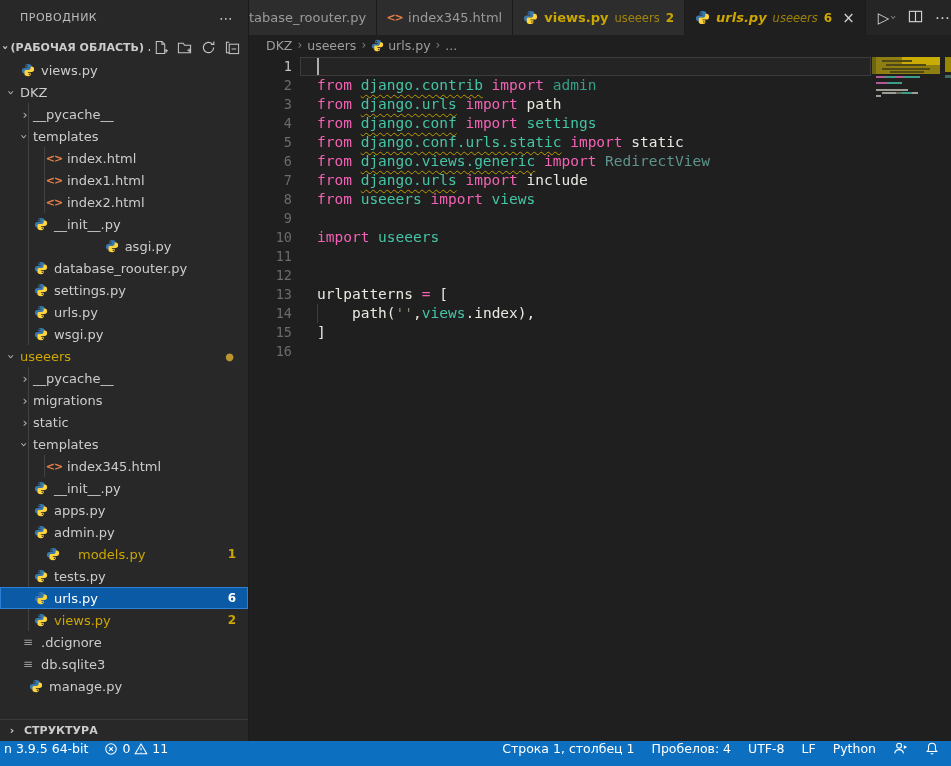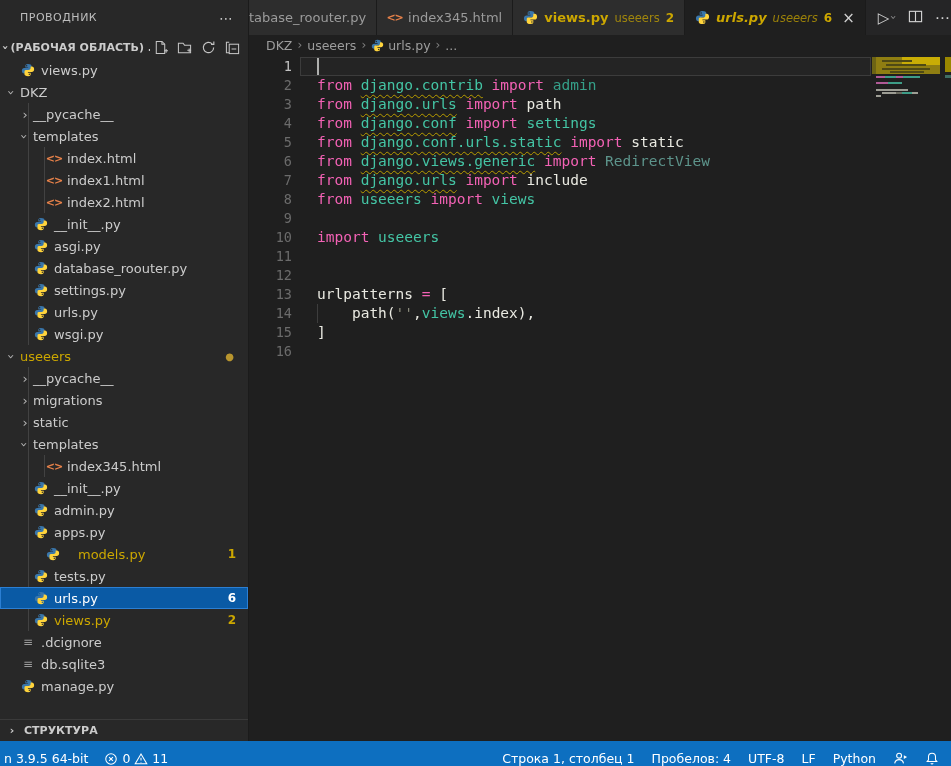--- a/index.html
+++ b/index.html
@@ -79,21 +79,21 @@
   
   .minimap { position:absolute; top:0; right:0; width:79px; height:100%; background:#1f1f1f; cursor:pointer; }
   .mm-block { position:absolute; left:4px; top:2px; width:64px; height:17px; background:#8f7e12; }
   .mm-block .streak { position:absolute; background:#4f4a15; height:2px; }
   .mm-block .bright { position:absolute; background:#c9ad05; }
   .mm-edge { position:absolute; left:0; top:2px; width:4px; height:17px; background:#6d6414; }
   .mm-bar { position:absolute; left:4px; height:2px; }
   .ruler-mark { position:absolute; right:0; width:6px; }
 
   
-  .statusbar { height:25px; flex:none; background:#0d6fc0; color:#ffffff; display:flex; align-items:flex-end; font-size:12.5px; }
+  .statusbar { height:25px; flex:none; background:#0d6fc0; color:#ffffff; display:flex; align-items:flex-start; font-size:12.5px; }
   .sb-left { display:flex; align-items:center; gap:16px; padding-left:4px; }
   .sb-right { margin-left:auto; display:flex; align-items:center; gap:17px; padding-right:12px; }
   .sb-item { display:flex; align-items:center; gap:4px; cursor:pointer; white-space:nowrap; }
   .sb-item svg { display:block; }
 </style>
 </head>
 <body>
 
 <div class="root">
   <div class="main">
@@ -185,21 +185,21 @@
           <div class="row" style="padding-left: 17px;">
             <span class="twisty"></span>
             <span class="fileicon">
               <svg width="14" height="14" viewBox="0 0 16 16">
                 <path fill="#3976ab" d="M7.9 1C5.3 1 5 2.2 5 3.2V5h3.1v.8H3.7C2.1 5.8 1 6.9 1 8.9c0 2 1 3.1 2.6 3.1H5v-1.8C5 8.8 6.1 8 7.5 8h3C11.6 8 12 7.2 12 6V3.2C12 2 10.7 1 7.9 1zM6.5 2.3a.8.8 0 1 1 0 1.6.8.8 0 0 1 0-1.6z"></path>
                 <path fill="#ffd43c" d="M8.1 15c2.6 0 2.9-1.2 2.9-2.2V11H7.9v-.8h4.4c1.6 0 2.7-1.1 2.7-3.1 0-2-1-3.1-2.6-3.1H11v1.8C11 7.2 9.9 8 8.5 8h-3C4.4 8 4 8.8 4 10v2.8C4 14 5.3 15 8.1 15zm1.4-1.3a.8.8 0 1 1 0-1.6.8.8 0 0 1 0 1.6z"></path>
               </svg>
             </span>
             <span class="row-label">__init__.py</span>
           </div>
-          <div class="row" style="padding-left: 17px;">
+          <div class="row" style="padding-left: 17px; justify-content: center;">
             <span class="twisty"></span>
             <span class="fileicon">
               <svg width="14" height="14" viewBox="0 0 16 16">
                 <path fill="#3976ab" d="M7.9 1C5.3 1 5 2.2 5 3.2V5h3.1v.8H3.7C2.1 5.8 1 6.9 1 8.9c0 2 1 3.1 2.6 3.1H5v-1.8C5 8.8 6.1 8 7.5 8h3C11.6 8 12 7.2 12 6V3.2C12 2 10.7 1 7.9 1zM6.5 2.3a.8.8 0 1 1 0 1.6.8.8 0 0 1 0-1.6z"></path>
                 <path fill="#ffd43c" d="M8.1 15c2.6 0 2.9-1.2 2.9-2.2V11H7.9v-.8h4.4c1.6 0 2.7-1.1 2.7-3.1 0-2-1-3.1-2.6-3.1H11v1.8C11 7.2 9.9 8 8.5 8h-3C4.4 8 4 8.8 4 10v2.8C4 14 5.3 15 8.1 15zm1.4-1.3a.8.8 0 1 1 0-1.6.8.8 0 0 1 0 1.6z"></path>
               </svg>
             </span>
             <span class="row-label">asgi.py</span>
           </div>
           <div class="row" style="padding-left: 17px;">
@@ -281,31 +281,31 @@
             <span class="row-label">__init__.py</span>
           </div>
           <div class="row" style="padding-left: 17px;">
             <span class="twisty"></span>
             <span class="fileicon">
               <svg width="14" height="14" viewBox="0 0 16 16">
                 <path fill="#3976ab" d="M7.9 1C5.3 1 5 2.2 5 3.2V5h3.1v.8H3.7C2.1 5.8 1 6.9 1 8.9c0 2 1 3.1 2.6 3.1H5v-1.8C5 8.8 6.1 8 7.5 8h3C11.6 8 12 7.2 12 6V3.2C12 2 10.7 1 7.9 1zM6.5 2.3a.8.8 0 1 1 0 1.6.8.8 0 0 1 0-1.6z"></path>
                 <path fill="#ffd43c" d="M8.1 15c2.6 0 2.9-1.2 2.9-2.2V11H7.9v-.8h4.4c1.6 0 2.7-1.1 2.7-3.1 0-2-1-3.1-2.6-3.1H11v1.8C11 7.2 9.9 8 8.5 8h-3C4.4 8 4 8.8 4 10v2.8C4 14 5.3 15 8.1 15zm1.4-1.3a.8.8 0 1 1 0-1.6.8.8 0 0 1 0 1.6z"></path>
               </svg>
             </span>
+            <span class="row-label">apps.py</span>
+          </div>
+          <div class="row" style="padding-left: 17px;">
+            <span class="twisty"></span>
+            <span class="fileicon">
+              <svg width="14" height="14" viewBox="0 0 16 16">
+                <path fill="#3976ab" d="M7.9 1C5.3 1 5 2.2 5 3.2V5h3.1v.8H3.7C2.1 5.8 1 6.9 1 8.9c0 2 1 3.1 2.6 3.1H5v-1.8C5 8.8 6.1 8 7.5 8h3C11.6 8 12 7.2 12 6V3.2C12 2 10.7 1 7.9 1zM6.5 2.3a.8.8 0 1 1 0 1.6.8.8 0 0 1 0-1.6z"></path>
+                <path fill="#ffd43c" d="M8.1 15c2.6 0 2.9-1.2 2.9-2.2V11H7.9v-.8h4.4c1.6 0 2.7-1.1 2.7-3.1 0-2-1-3.1-2.6-3.1H11v1.8C11 7.2 9.9 8 8.5 8h-3C4.4 8 4 8.8 4 10v2.8C4 14 5.3 15 8.1 15zm1.4-1.3a.8.8 0 1 1 0-1.6.8.8 0 0 1 0 1.6z"></path>
+              </svg>
+            </span>
             <span class="row-label">admin.py</span>
-          </div>
-          <div class="row" style="padding-left: 17px;">
-            <span class="twisty"></span>
-            <span class="fileicon">
-              <svg width="14" height="14" viewBox="0 0 16 16">
-                <path fill="#3976ab" d="M7.9 1C5.3 1 5 2.2 5 3.2V5h3.1v.8H3.7C2.1 5.8 1 6.9 1 8.9c0 2 1 3.1 2.6 3.1H5v-1.8C5 8.8 6.1 8 7.5 8h3C11.6 8 12 7.2 12 6V3.2C12 2 10.7 1 7.9 1zM6.5 2.3a.8.8 0 1 1 0 1.6.8.8 0 0 1 0-1.6z"></path>
-                <path fill="#ffd43c" d="M8.1 15c2.6 0 2.9-1.2 2.9-2.2V11H7.9v-.8h4.4c1.6 0 2.7-1.1 2.7-3.1 0-2-1-3.1-2.6-3.1H11v1.8C11 7.2 9.9 8 8.5 8h-3C4.4 8 4 8.8 4 10v2.8C4 14 5.3 15 8.1 15zm1.4-1.3a.8.8 0 1 1 0-1.6.8.8 0 0 1 0 1.6z"></path>
-              </svg>
-            </span>
-            <span class="row-label">apps.py</span>
           </div>
           <div class="row warn" style="padding-left: 17px; gap: 12px;">
             <span class="twisty"></span>
             <span class="fileicon">
               <svg width="14" height="14" viewBox="0 0 16 16">
                 <path fill="#3976ab" d="M7.9 1C5.3 1 5 2.2 5 3.2V5h3.1v.8H3.7C2.1 5.8 1 6.9 1 8.9c0 2 1 3.1 2.6 3.1H5v-1.8C5 8.8 6.1 8 7.5 8h3C11.6 8 12 7.2 12 6V3.2C12 2 10.7 1 7.9 1zM6.5 2.3a.8.8 0 1 1 0 1.6.8.8 0 0 1 0-1.6z"></path>
                 <path fill="#ffd43c" d="M8.1 15c2.6 0 2.9-1.2 2.9-2.2V11H7.9v-.8h4.4c1.6 0 2.7-1.1 2.7-3.1 0-2-1-3.1-2.6-3.1H11v1.8C11 7.2 9.9 8 8.5 8h-3C4.4 8 4 8.8 4 10v2.8C4 14 5.3 15 8.1 15zm1.4-1.3a.8.8 0 1 1 0-1.6.8.8 0 0 1 0 1.6z"></path>
               </svg>
             </span>
             <span class="row-label">models.py</span>
@@ -350,21 +350,21 @@
             </span>
             <span class="row-label">.dcignore</span>
           </div>
           <div class="row" style="padding-left: 4px;">
             <span class="twisty"></span>
             <span class="fileicon">
               <span class="plain-glyph">≡</span>
             </span>
             <span class="row-label">db.sqlite3</span>
           </div>
-          <div class="row" style="padding-left: 4px;">
+          <div class="row" style="padding-left: 12px;">
             <span class="twisty"></span>
             <span class="fileicon">
               <svg width="14" height="14" viewBox="0 0 16 16">
                 <path fill="#3976ab" d="M7.9 1C5.3 1 5 2.2 5 3.2V5h3.1v.8H3.7C2.1 5.8 1 6.9 1 8.9c0 2 1 3.1 2.6 3.1H5v-1.8C5 8.8 6.1 8 7.5 8h3C11.6 8 12 7.2 12 6V3.2C12 2 10.7 1 7.9 1zM6.5 2.3a.8.8 0 1 1 0 1.6.8.8 0 0 1 0-1.6z"></path>
                 <path fill="#ffd43c" d="M8.1 15c2.6 0 2.9-1.2 2.9-2.2V11H7.9v-.8h4.4c1.6 0 2.7-1.1 2.7-3.1 0-2-1-3.1-2.6-3.1H11v1.8C11 7.2 9.9 8 8.5 8h-3C4.4 8 4 8.8 4 10v2.8C4 14 5.3 15 8.1 15zm1.4-1.3a.8.8 0 1 1 0-1.6.8.8 0 0 1 0 1.6z"></path>
               </svg>
             </span>
             <span class="row-label">manage.py</span>
           </div>
         </div>

